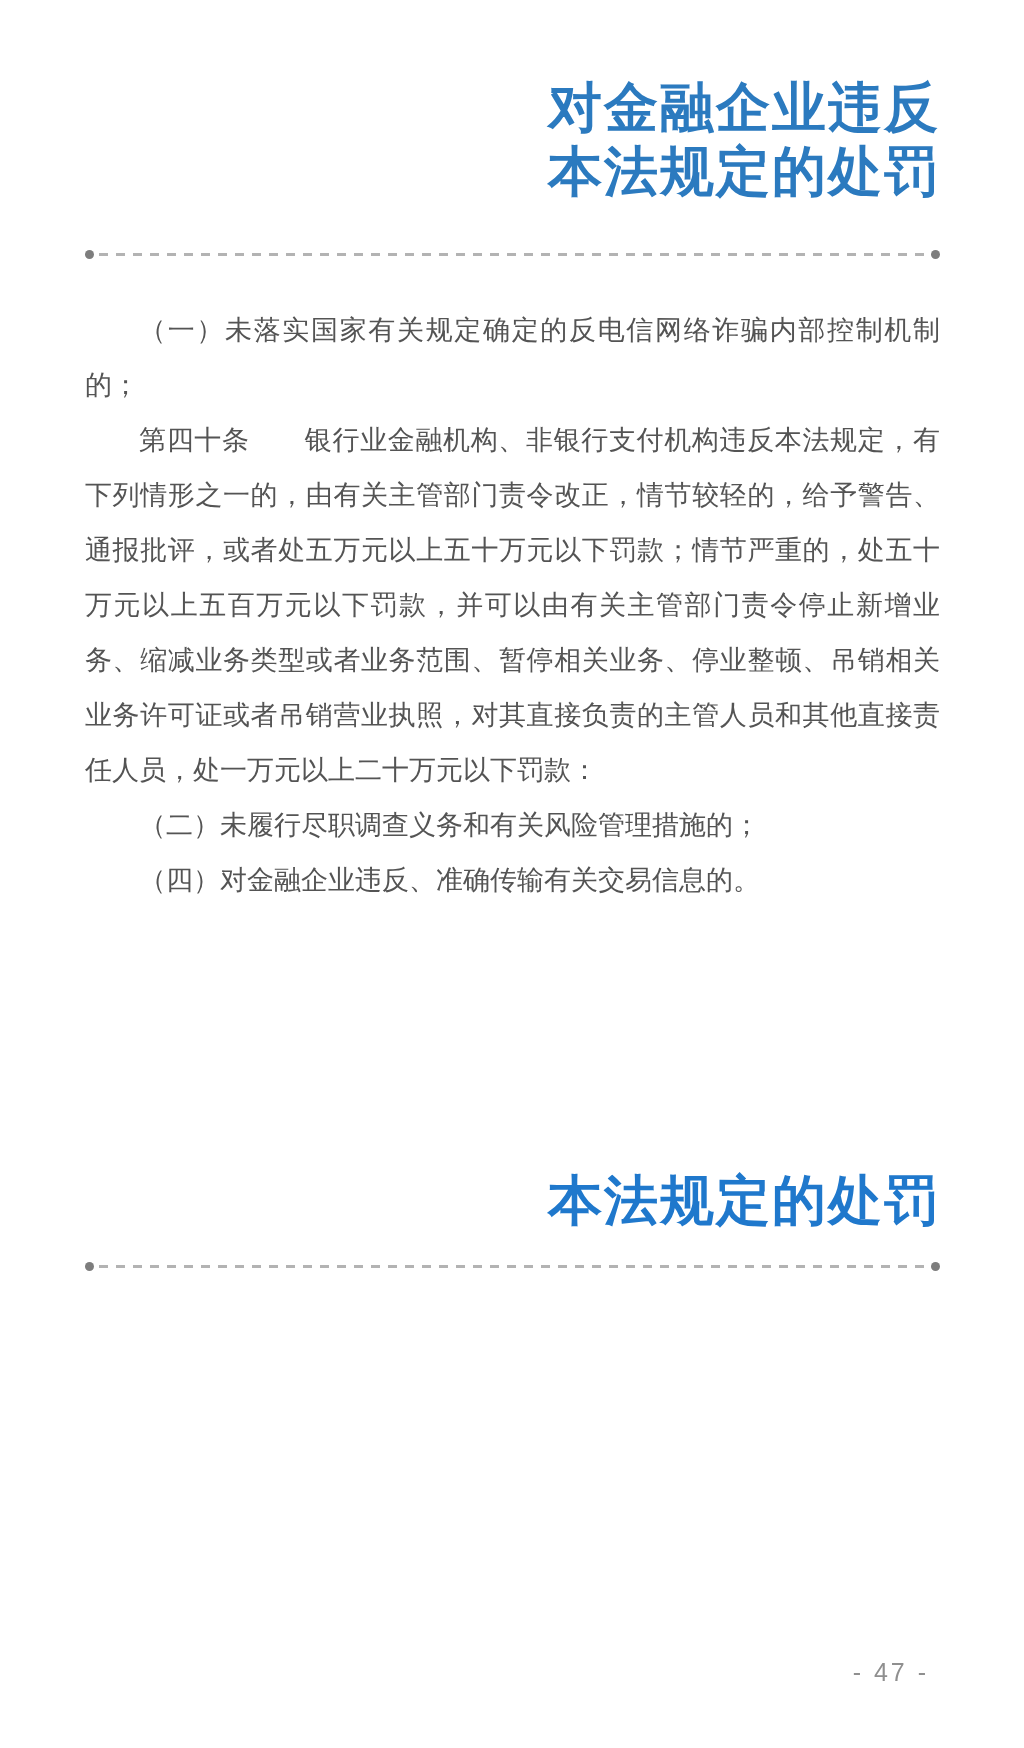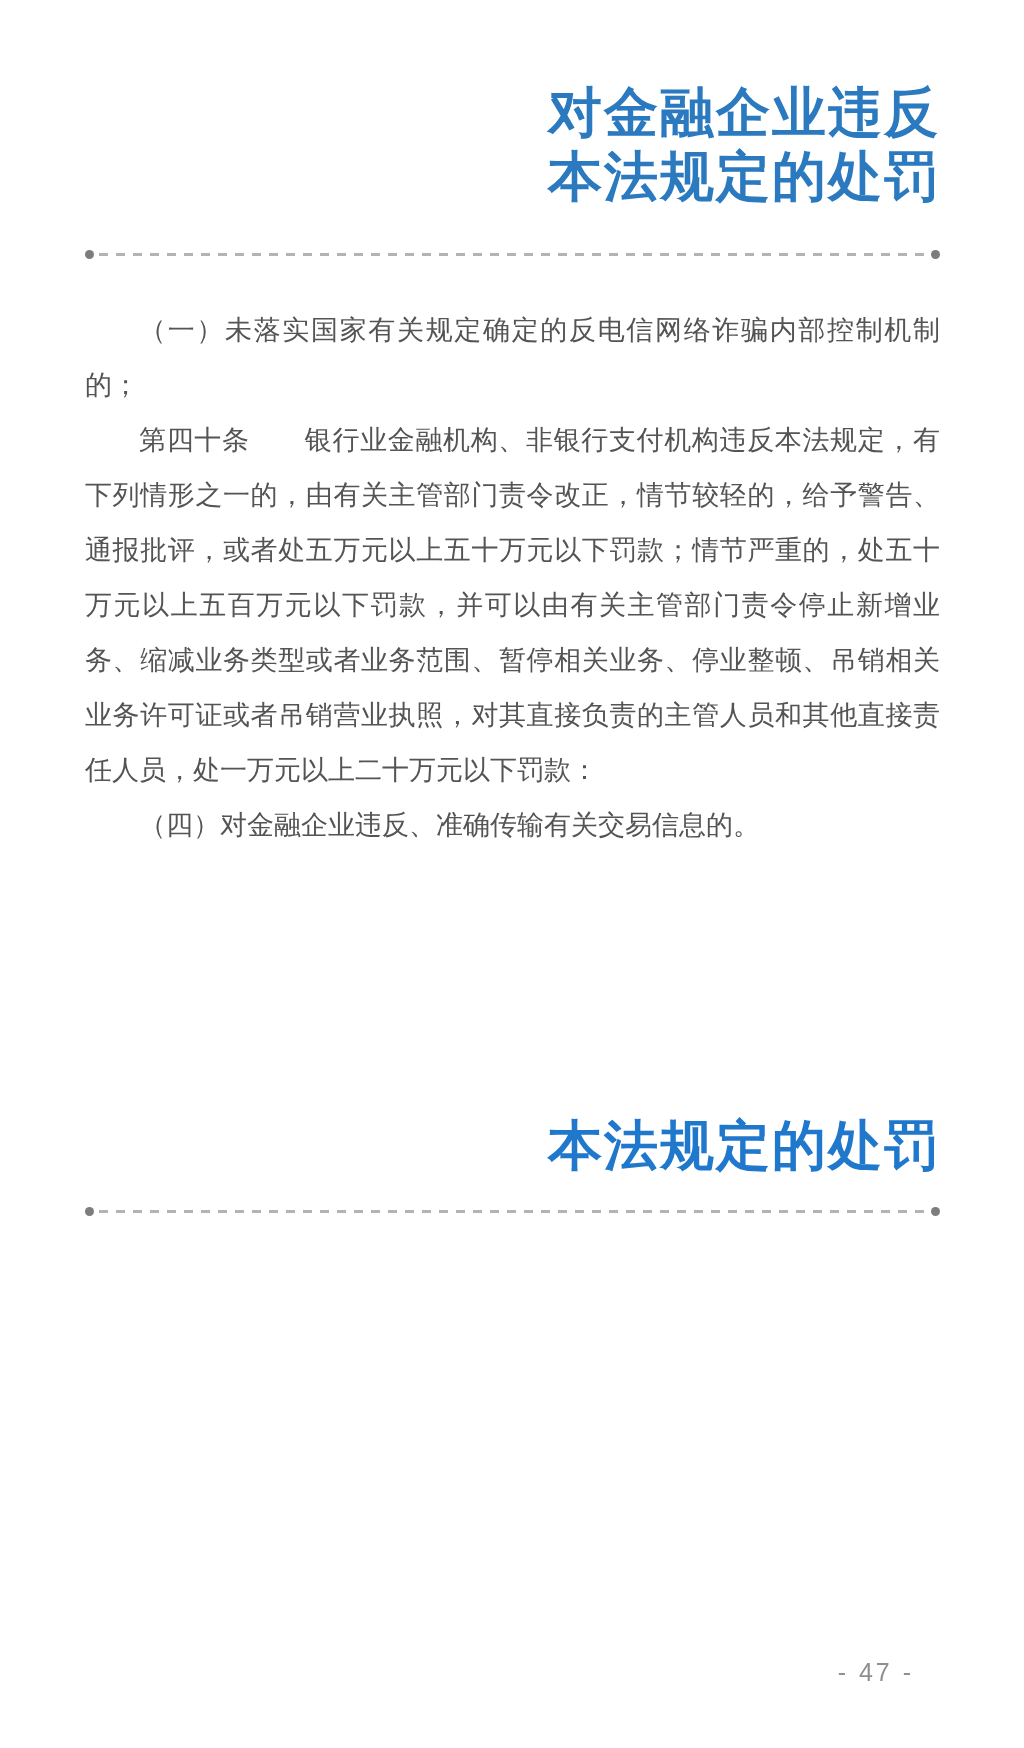--- a/index.html
+++ b/index.html
@@ -24,21 +24,21 @@
     margin: 0 84px 0 85px; 
     padding-top: 80px;
   }
   .section-title {
     text-align: right;
     font-size: 54px;
     font-weight: 700;
     line-height: 64px;
     letter-spacing: 2px;
   }
-  .section-1 .section-title { color: var(--section1-title); }
+  .section-1 .section-title { color: var(--section1-title); font-family: Liberation Mono, monospace; }
   .section-2 .section-title { color: var(--section2-title); }
   .divider {
     display: flex;
     align-items: center;
     height: 9px;
   }
   .divider .dot {
     width: 9px;
     height: 9px;
     border-radius: 50%;
@@ -61,21 +61,21 @@
     line-height: 55px;
     text-align: justify;
   }
   .body-text p { text-indent: 2em; }
   .section-1 .body-text { margin-top: 44px; }
   .section-2 .body-text { margin-top: 42px; }
   .section-2 .section-title { margin-top: 196px; }
   .page-number {
     position: absolute;
     top: 1658px;
-    right: 110px;
+    right: 95px;
     color: var(--page-number);
     font-size: 25px;
     letter-spacing: 3px;
     white-space: nowrap;
   }
 </style>
 </head>
 <body>
 
 <div class="page">
@@ -89,20 +89,21 @@
 
       <div class="divider divider-1">
         <span class="dot"></span>
         <span class="dash-line"></span>
         <span class="dot"></span>
       </div>
 
       <div class="body-text">
         <p>（一）未落实国家有关规定确定的反电信网络诈骗内部控制机制的；</p>
         <p>第四十条　　银行业金融机构、非银行支付机构违反本法规定，有下列情形之一的，由有关主管部门责令改正，情节较轻的，给予警告、通报批评，或者处五万元以上五十万元以下罚款；情节严重的，处五十万元以上五百万元以下罚款，并可以由有关主管部门责令停止新增业务、缩减业务类型或者业务范围、暂停相关业务、停业整顿、吊销相关业务许可证或者吊销营业执照，对其直接负责的主管人员和其他直接责任人员，处一万元以上二十万元以下罚款：</p>
+        <p>（二）未履行尽职调查义务和有关风险管理措施的；</p>
         <p>（四）对金融企业违反、准确传输有关交易信息的。</p>
       </div>
     </section>
 
     <section class="section-2">
       <h1 class="section-title">
         <br>
         <span class="title-line">本法规定的处罚</span>
       </h1>
 

